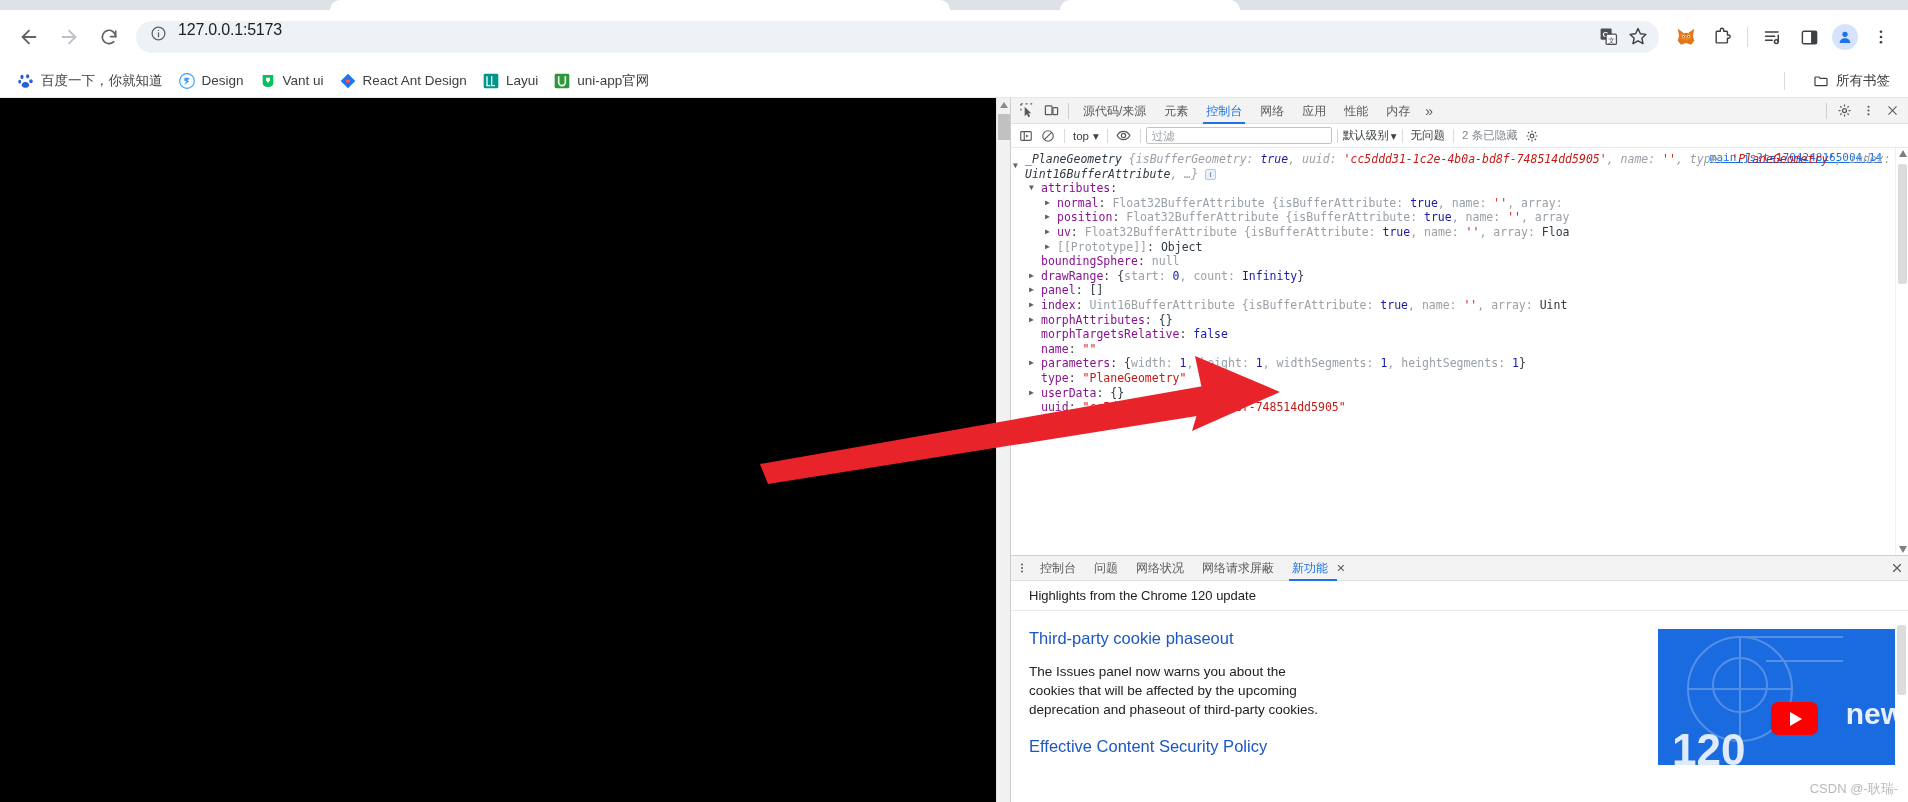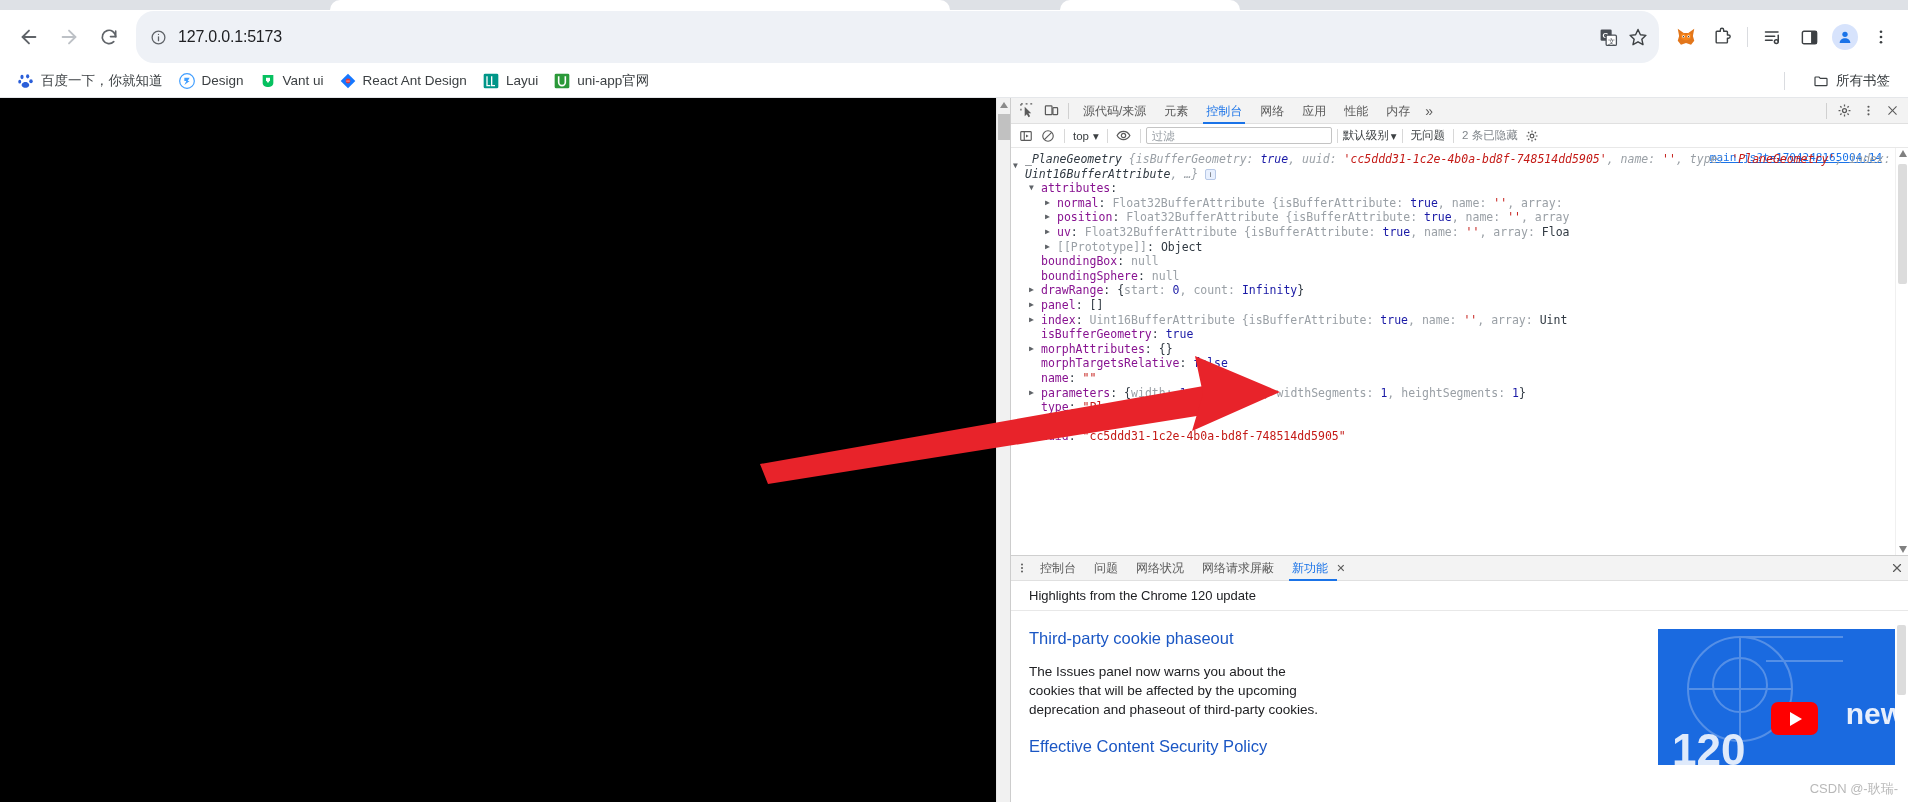--- a/index.html
+++ b/index.html
@@ -24,22 +24,22 @@
   }
   .navbtn {
     width:38px; height:38px; border-radius:50%;
     display:flex; align-items:center; justify-content:center;
     color:#5f6368; flex:0 0 auto;
   }
   .navbtn.disabled { color:#bdc1c6; }
   .navbtn svg { display:block; }
 
   .omnibox {
-    flex:1 1 auto; height:52px; background:#eef1f6; border-radius:18px;
-    display:flex; align-items:center; margin:0 8px 0 6px; padding:0 6px 0 10px;
+    flex:1 1 auto; height:32px; background:#eef1f6; border-radius:18px;
+    display:flex; margin:0 8px 0 6px; padding:0 6px 0 10px;
     min-width:0;
   }
   .omni-info { width:24px; height:24px; display:flex; align-items:center; justify-content:center; color:#5f6368; flex:0 0 auto;}
   .omni-url {
     flex:1 1 auto; font-size:16px; color:#202124; padding-left:8px;
     white-space:nowrap; overflow:hidden; text-overflow:ellipsis;
     font-family:"Liberation Sans", sans-serif; letter-spacing:-0.2px;
   }
   .omni-act { width:30px; height:30px; display:flex; align-items:center; justify-content:center; color:#4a4f56; flex:0 0 auto;}
 
@@ -477,26 +477,24 @@
 
       <div class="console">
         <div class="console-inner" id="console-lines">
           <div class="src-link">main.js?t=1704248165004:14</div>
         <div class="cline h2"><span class="tri" style="left: 2px; top: 7px;">▼</span><span class="k-cls k-italic">_PlaneGeometry </span><span class="k-grey k-italic">{</span><span class="k-grey k-italic">isBufferGeometry</span><span class="k-grey k-italic">: </span><span class="k-bool k-italic">true</span><span class="k-grey k-italic">, </span><span class="k-grey k-italic">uuid</span><span class="k-grey k-italic">: </span><span class="k-str k-italic">'cc5ddd31-1c2e-4b0a-bd8f-748514dd5905'</span><span class="k-grey k-italic">, </span><span class="k-grey k-italic">name</span><span class="k-grey k-italic">: </span><span class="k-str k-italic">''</span><span class="k-grey k-italic">, </span><span class="k-grey k-italic">type</span><span class="k-grey k-italic">: </span><span class="k-str k-italic">'PlaneGeometry'</span><span class="k-grey k-italic">, </span><span class="k-grey k-italic">index</span><span class="k-grey k-italic">: </span><span class="k-cls k-italic">Uint16BufferAttribute</span><span class="k-grey k-italic">, …}</span> <span class="info-badge">i</span></div>
             <div class="cline ind1"><span class="tri" style="left: 18px;">▼</span><span class="k-prop">attributes</span><span class="k-obj">:</span></div>
             <div class="cline ind2"><span class="tri" style="left: 34px;">▶</span><span class="k-prop">normal</span><span class="k-obj">: </span><span class="k-grey">Float32BufferAttribute </span><span class="k-grey">{</span><span class="k-grey">isBufferAttribute</span><span class="k-grey">: </span><span class="k-bool">true</span><span class="k-grey">, </span><span class="k-grey">name</span><span class="k-grey">: </span><span class="k-str">''</span><span class="k-grey">, </span><span class="k-grey">array</span><span class="k-grey">: </span></div>
             <div class="cline ind2"><span class="tri" style="left: 34px;">▶</span><span class="k-prop">position</span><span class="k-obj">: </span><span class="k-grey">Float32BufferAttribute </span><span class="k-grey">{</span><span class="k-grey">isBufferAttribute</span><span class="k-grey">: </span><span class="k-bool">true</span><span class="k-grey">, </span><span class="k-grey">name</span><span class="k-grey">: </span><span class="k-str">''</span><span class="k-grey">, </span><span class="k-grey">array</span></div>
             <div class="cline ind2"><span class="tri" style="left: 34px;">▶</span><span class="k-prop">uv</span><span class="k-obj">: </span><span class="k-grey">Float32BufferAttribute </span><span class="k-grey">{</span><span class="k-grey">isBufferAttribute</span><span class="k-grey">: </span><span class="k-bool">true</span><span class="k-grey">, </span><span class="k-grey">name</span><span class="k-grey">: </span><span class="k-str">''</span><span class="k-grey">, </span><span class="k-grey">array</span><span class="k-grey">: </span><span class="k-cls">Floa</span></div>
             <div class="cline ind2"><span class="tri" style="left: 34px;">▶</span><span class="k-grey">[[Prototype]]</span><span class="k-obj">: </span><span class="k-obj">Object</span></div>
-            <div class="cline ind1"><span class="k-prop">boundingBox</span><span class="k-obj">: </span><span class="k-null">null</span></div>
             <div class="cline ind1"><span class="k-prop">boundingSphere</span><span class="k-obj">: </span><span class="k-null">null</span></div>
             <div class="cline ind1"><span class="tri" style="left: 18px;">▶</span><span class="k-prop">drawRange</span><span class="k-obj">: </span><span class="k-obj">{</span><span class="k-grey">start</span><span class="k-grey">: </span><span class="k-num">0</span><span class="k-grey">, </span><span class="k-grey">count</span><span class="k-grey">: </span><span class="k-num">Infinity</span><span class="k-obj">}</span></div>
             <div class="cline ind1"><span class="tri" style="left: 18px;">▶</span><span class="k-prop">panel</span><span class="k-obj">: </span><span class="k-obj">[]</span></div>
             <div class="cline ind1"><span class="tri" style="left: 18px;">▶</span><span class="k-prop">index</span><span class="k-obj">: </span><span class="k-grey">Uint16BufferAttribute </span><span class="k-grey">{</span><span class="k-grey">isBufferAttribute</span><span class="k-grey">: </span><span class="k-bool">true</span><span class="k-grey">, </span><span class="k-grey">name</span><span class="k-grey">: </span><span class="k-str">''</span><span class="k-grey">, </span><span class="k-grey">array</span><span class="k-grey">: </span><span class="k-cls">Uint</span></div>
-            <div class="cline ind1"><span class="k-prop">isBufferGeometry</span><span class="k-obj">: </span><span class="k-bool">true</span></div>
             <div class="cline ind1"><span class="tri" style="left: 18px;">▶</span><span class="k-prop">morphAttributes</span><span class="k-obj">: </span><span class="k-obj">{}</span></div>
             <div class="cline ind1"><span class="k-prop">morphTargetsRelative</span><span class="k-obj">: </span><span class="k-bool">false</span></div>
             <div class="cline ind1"><span class="k-prop">name</span><span class="k-obj">: </span><span class="k-str">""</span></div>
             <div class="cline ind1"><span class="tri" style="left: 18px;">▶</span><span class="k-prop">parameters</span><span class="k-obj">: </span><span class="k-obj">{</span><span class="k-grey">width</span><span class="k-grey">: </span><span class="k-num">1</span><span class="k-grey">, </span><span class="k-grey">height</span><span class="k-grey">: </span><span class="k-num">1</span><span class="k-grey">, </span><span class="k-grey">widthSegments</span><span class="k-grey">: </span><span class="k-num">1</span><span class="k-grey">, </span><span class="k-grey">heightSegments</span><span class="k-grey">: </span><span class="k-num">1</span><span class="k-obj">}</span></div>
             <div class="cline ind1"><span class="k-prop">type</span><span class="k-obj">: </span><span class="k-str">"PlaneGeometry"</span></div>
             <div class="cline ind1"><span class="tri" style="left: 18px;">▶</span><span class="k-prop">userData</span><span class="k-obj">: </span><span class="k-obj">{}</span></div>
             <div class="cline ind1"><span class="k-prop">uuid</span><span class="k-obj">: </span><span class="k-str">"cc5ddd31-1c2e-4b0a-bd8f-748514dd5905"</span></div>
           </div>
         <div class="console-scroll">
           <svg class="sb-up" width="8" height="7" viewBox="0 0 8 7">

